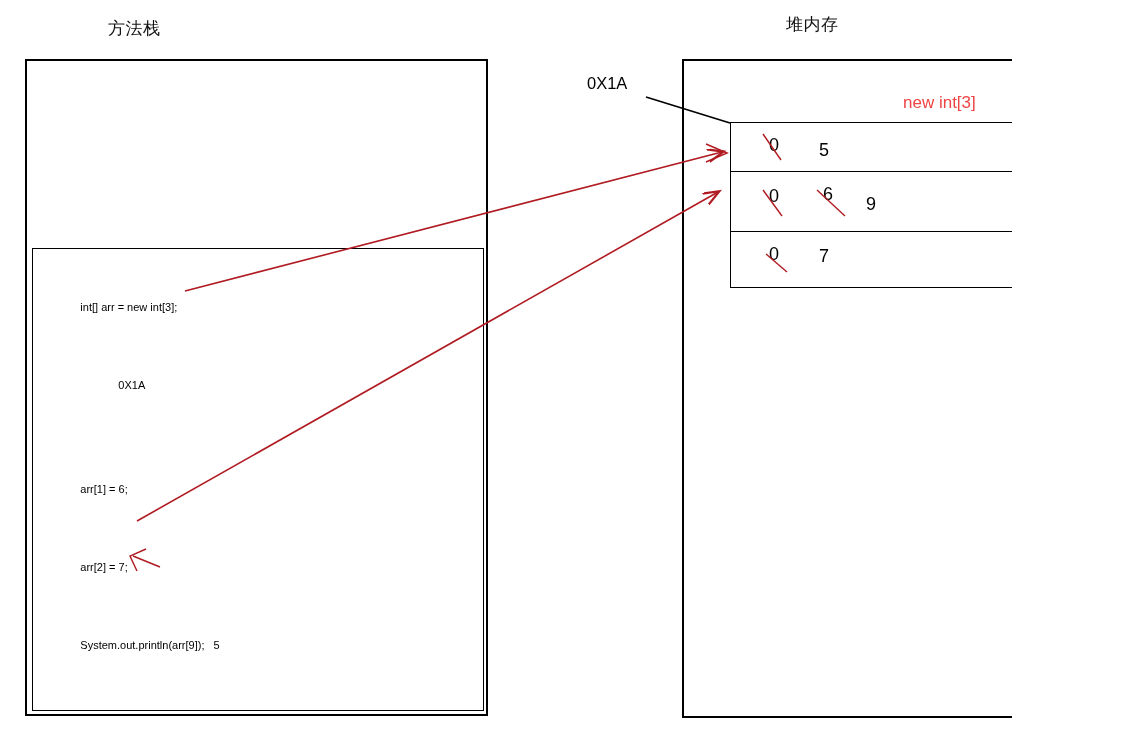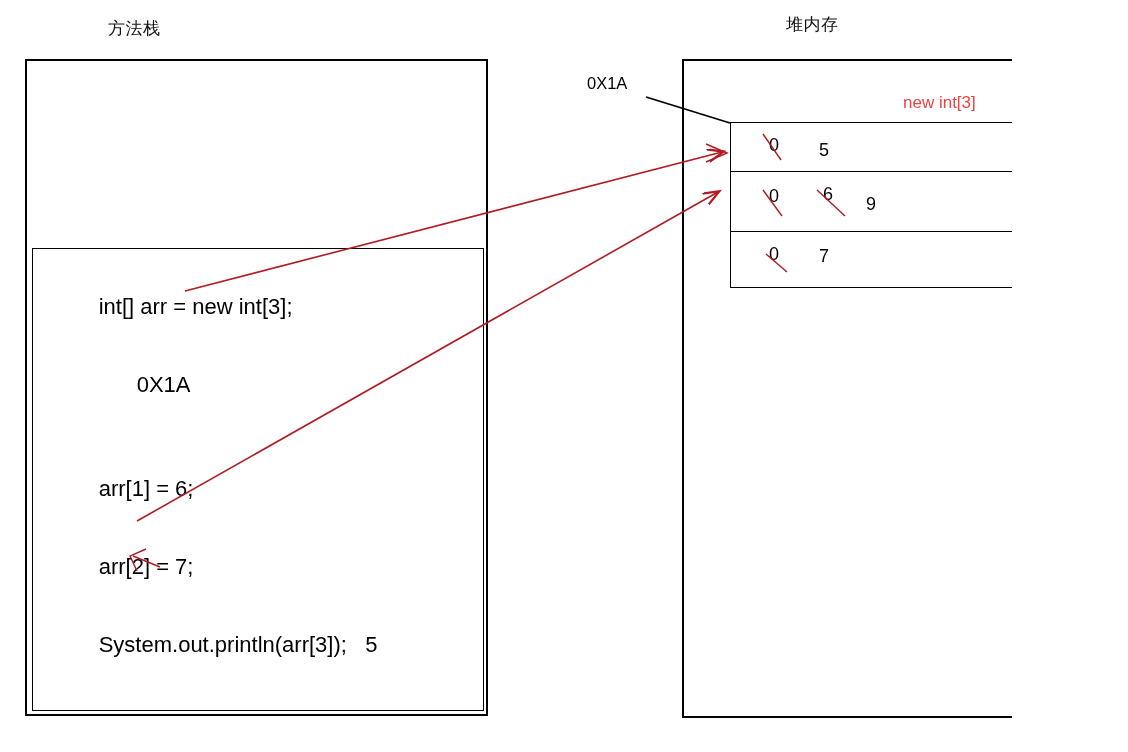--- a/index.html
+++ b/index.html
@@ -41,21 +41,21 @@
   }
 
   
   .code-area {
     position: absolute;
     left: 62px;
     top: 268px;
     width: 400px;
   }
   .code-line {
-    font-size: 22px;
+    font-size: 11px;
     line-height: 26px;
     color: #000000;
     white-space: pre;
     position: relative;
   }
   .code-line .out {
     display: inline-block;
     min-width: 26px;
     text-align: left;
   }
@@ -138,21 +138,21 @@
       <span>0X1A</span>
     </div>
     <div class="code-line code-spacer"></div>
     <div class="code-line">
       <span>arr[1] = 6;</span>
     </div>
     <div class="code-line">
       <span>arr[2] = 7;</span>
     </div>
     <div class="code-line">
-      <span>System.out.println(arr[3]);</span><span>   </span><span class="out">5</span>
+      <span>System.out.println(arr[9]);</span><span>   </span><span class="out">5</span>
     </div>
 
   </div>
 
   <div class="abs box" style="left:682px; top:59px; width:404px; height:659px;"></div>
 
   <div class="abs addr-label" style="left:587px; top:74px;">0X1A</div>
 
   <div class="abs new-int-label" style="left:903px; top:93px;">new int[3]</div>
 

